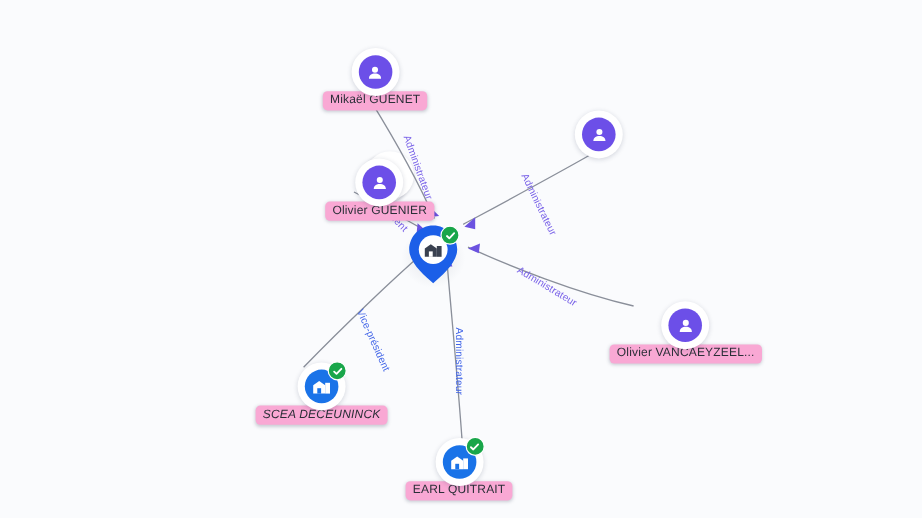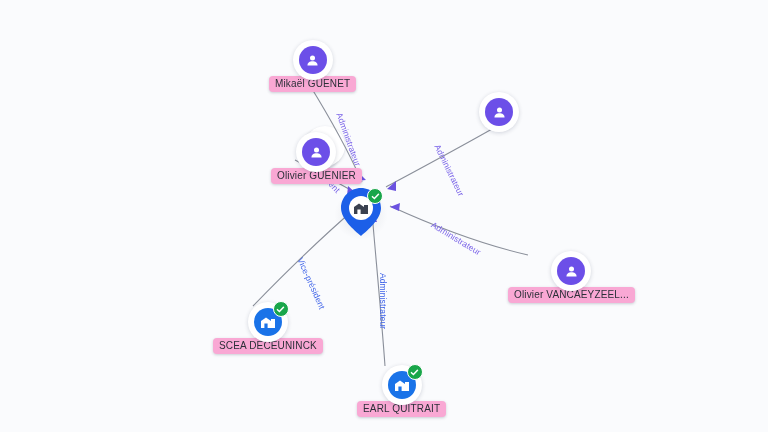--- a/index.html
+++ b/index.html
@@ -182,38 +182,38 @@
         <div class="node-disc">
           <div class="inner person" style="background: rgb(108, 79, 232);">
             <svg width="15" height="15" viewBox="0 0 16 16">
               <circle cx="8" cy="5.4" r="2.7" fill="#ffffff"></circle>
               <path d="M2.6 13.4 C2.6 10.2 5 8.8 8 8.8 C11 8.8 13.4 10.2 13.4 13.4 Z" fill="#ffffff"></path>
             </svg>
           </div>
         </div>
         <div class="node-label">Olivier VANCAEYZEEL...</div>
       </div>
-      <div class="node" style="left: 213px; top: 302px;">
+      <div class="node" style="left: 213px; top: 302px; font-style: italic;">
         <div class="node-disc">
           <div class="inner company" style="background: rgb(26, 115, 232);">
             <svg width="16" height="14" viewBox="0 0 16 14">
               <path d="M1 13 L1 6 L6 2.5 L11 6 L11 13 Z" fill="#ffffff"></path>
               <rect x="11" y="4" width="4" height="9" fill="#ffffff"></rect>
               <rect x="4.4" y="8.5" width="3.2" height="4.5" fill="#1a73e8"></rect>
             </svg>
           </div>
           <div class="badge-check">
             <svg width="9" height="9" viewBox="0 0 10 10">
               <path d="M1.6 5.2 L3.8 7.3 L8.3 2.6" stroke="#ffffff" stroke-width="1.7" fill="none" stroke-linecap="round" stroke-linejoin="round"></path>
             </svg>
           </div>
         </div>
         <div class="node-label">SCEA DECEUNINCK</div>
       </div>
-      <div class="node" style="left: 357px; top: 365px;">
+      <div class="node" style="left: 338px; top: 365px;">
         <div class="node-disc">
           <div class="inner company" style="background: rgb(26, 115, 232);">
             <svg width="16" height="14" viewBox="0 0 16 14">
               <path d="M1 13 L1 6 L6 2.5 L11 6 L11 13 Z" fill="#ffffff"></path>
               <rect x="11" y="4" width="4" height="9" fill="#ffffff"></rect>
               <rect x="4.4" y="8.5" width="3.2" height="4.5" fill="#1a73e8"></rect>
             </svg>
           </div>
           <div class="badge-check">
             <svg width="9" height="9" viewBox="0 0 10 10">

